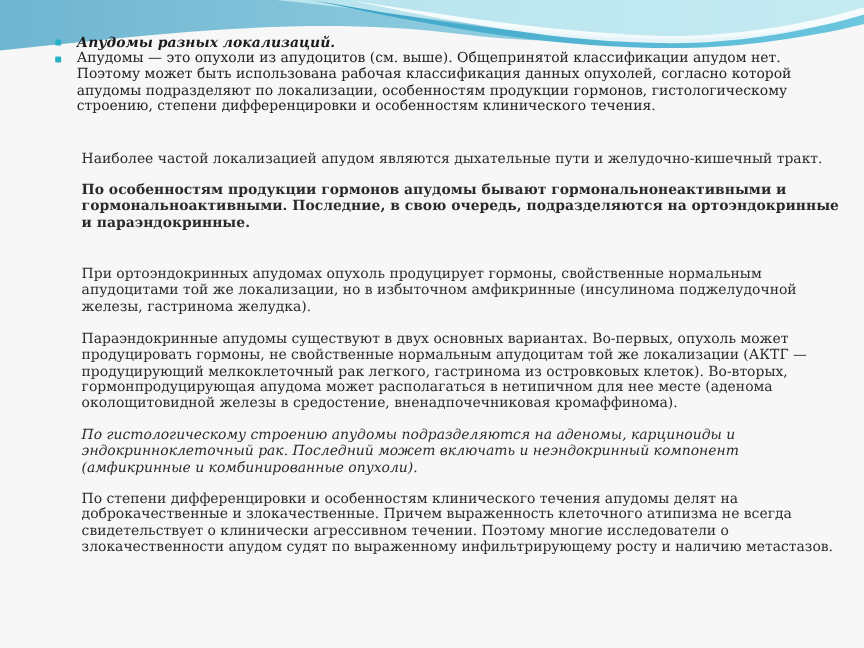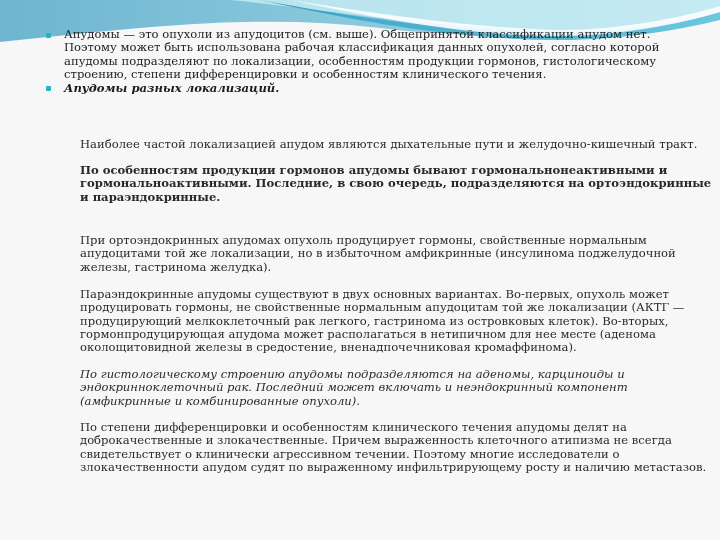--- a/index.html
+++ b/index.html
@@ -15,21 +15,21 @@
     .bullets { position: absolute; left: 46px; top: 28px; width: 650px; }
     .bullet-row { position: relative; padding-left: 18px; font-size: 11.6px; line-height: 14px; color: #222; }
     .bullet-dot {
       position: absolute; left: 0; top: 5px; width: 5px; height: 5px;
       background: #27b3c6; border-radius: 1px;
     }
     .title-text { font-style: italic; font-weight: bold; color: #1b1b1b; }
     .para {
       position: absolute; left: 64px; width: 640px;
       font-size: 11.6px; line-height: 13.3px; color: #2a2a2a;
-      margin: 16px;
+      margin: 4px;
     }
   </style>
 </head>
 <body>
 
 <svg class="bg" viewBox="0 0 720 540" preserveAspectRatio="none">
   <defs>
     <linearGradient id="sw1" x1="0" y1="0" x2="1" y2="0">
       <stop offset="0" stop-color="#6fb5d0"></stop>
       <stop offset="0.6" stop-color="#8fcde0"></stop>
@@ -42,27 +42,27 @@
   </defs>
   <rect x="0" y="0" width="720" height="540" fill="#f7f7f7"></rect>
   <path d="M0,0 L720,0 L720,18 C600,35 470,40 380,28 C250,12 120,30 0,42 Z" fill="url(#sw1)"></path>
   <path d="M230,0 C330,10 420,28 560,30 C640,30 690,20 720,10 L720,0 Z" fill="#c8ecf3" opacity="0.8"></path>
   <path d="M260,0 C360,18 460,34 580,32 C650,30 700,18 720,12 L720,20 C680,30 620,40 560,40 C460,40 360,22 260,0 Z" fill="url(#sw2)"></path>
   <path d="M290,0 C380,14 470,28 560,30 C620,30 680,18 720,6 L720,12 C680,24 620,36 560,36 C460,36 370,16 290,0 Z" fill="#ffffff" opacity="0.85"></path>
 </svg>
 
 <div class="content">
   <div class="bullets">
+    <div class="bullet-row">
+      <span class="bullet-dot"></span>
+      <span class="title-text">Апудомы разных локализаций.</span>
+    </div>
     <div class="bullet-row" style="line-height:13.3px;">
       <span class="bullet-dot"></span>
       <span>Апудомы — это опухоли из апудоцитов (см. выше). Общепринятой классификации апудом нет. Поэтому может быть использована рабочая классификация данных опухолей, согласно которой апудомы подразделяют по локализации, особенностям продукции гормонов, гистологическому строению, степени дифференцировки и особенностям клинического течения.</span>
-    </div>
-    <div class="bullet-row">
-      <span class="bullet-dot"></span>
-      <span class="title-text">Апудомы разных локализаций.</span>
     </div>
   </div>
 
   <p class="para" style="top:122px;">Наиболее частой локализацией апудом являются дыхательные пути и желудочно-кишечный тракт.</p>
   <p class="para" style="top:148px;font-weight:bold;">По особенностям продукции гормонов апудомы бывают гормональнонеактивными и гормональноактивными. Последние, в свою очередь, подразделяются на ортоэндокринные и параэндокринные.</p>
   <p class="para" style="top:218px;">При ортоэндокринных апудомах опухоль продуцирует гормоны, свойственные нормальным апудоцитами той же локализации, но в избыточном амфикринные (инсулинома поджелудочной железы, гастринома желудка).</p>
   <p class="para" style="top:272px;">Параэндокринные апудомы существуют в двух основных вариантах. Во-первых, опухоль может продуцировать гормоны, не свойственные нормальным апудоцитам той же локализации (АКТГ — продуцирующий мелкоклеточный рак легкого, гастринома из островковых клеток). Во-вторых, гормонпродуцирующая апудома может располагаться в нетипичном для нее месте (аденома околощитовидной железы в средостение, вненадпочечниковая кромаффинома).</p>
   <p class="para" style="top:352px;font-style:italic;">По гистологическому строению апудомы подразделяются на аденомы, карциноиды и эндокринноклеточный рак. Последний может включать и неэндокринный компонент (амфикринные и комбинированные опухоли).</p>
   <p class="para" style="top:405px;">По степени дифференцировки и особенностям клинического течения апудомы делят на доброкачественные и злокачественные. Причем выраженность клеточного атипизма не всегда свидетельствует о клинически агрессивном течении. Поэтому многие исследователи о злокачественности апудом судят по выраженному инфильтрирующему росту и наличию метастазов.</p>
 </div>

